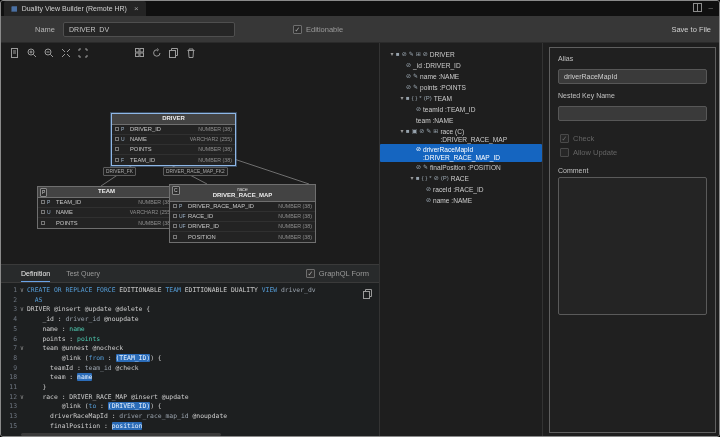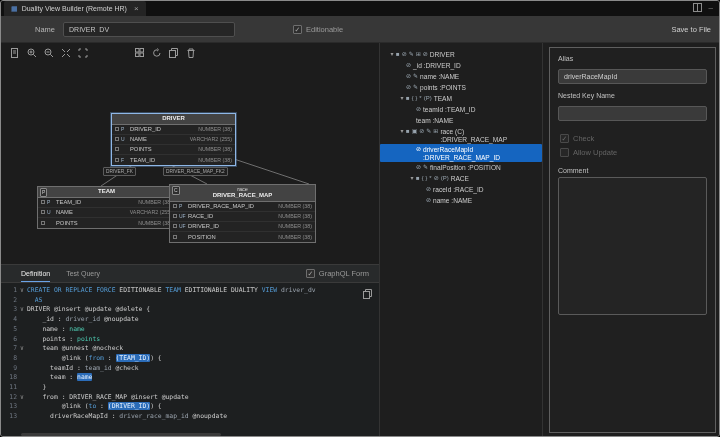--- a/index.html
+++ b/index.html
@@ -382,23 +382,24 @@
         <div class="cline"><span class="gut">2</span><span class="fold"></span><span class="ctext"><span class="kw">  AS</span></span></div>
         <div class="cline"><span class="gut">3</span><span class="fold">∨</span><span class="ctext"><span class="txt">DRIVER </span><span class="txt">@insert @update @delete {</span></span></div>
         <div class="cline"><span class="gut">4</span><span class="fold"></span><span class="ctext"><span class="txt">    _id : </span><span class="dim">driver_id </span><span class="txt">@noupdate</span></span></div>
         <div class="cline"><span class="gut">5</span><span class="fold"></span><span class="ctext"><span class="txt">    name : </span><span class="teal">name</span></span></div>
         <div class="cline"><span class="gut">6</span><span class="fold"></span><span class="ctext"><span class="txt">    points : </span><span class="teal">points</span></span></div>
         <div class="cline"><span class="gut">7</span><span class="fold">∨</span><span class="ctext"><span class="txt">    team </span><span class="txt">@unnest @nocheck</span></span></div>
         <div class="cline"><span class="gut">8</span><span class="fold"></span><span class="ctext"><span class="txt">         @link (</span><span class="kw">from</span><span class="txt"> : </span><span class="hl">(TEAM_ID)</span><span class="txt">) {</span></span></div>
         <div class="cline"><span class="gut">9</span><span class="fold"></span><span class="ctext"><span class="txt">      teamId : </span><span class="dim">team_id </span><span class="txt">@check</span></span></div>
         <div class="cline"><span class="gut">18</span><span class="fold"></span><span class="ctext"><span class="txt">      team : </span><span class="hl">name</span></span></div>
         <div class="cline"><span class="gut">11</span><span class="fold"></span><span class="ctext"><span class="txt">    }</span></span></div>
-        <div class="cline"><span class="gut">12</span><span class="fold">∨</span><span class="ctext"><span class="txt">    from : </span><span class="txt">DRIVER_RACE_MAP </span><span class="txt">@insert @update</span></span></div>
+        <div class="cline"><span class="gut">12</span><span class="fold">∨</span><span class="ctext"><span class="txt">    race : </span><span class="txt">DRIVER_RACE_MAP </span><span class="txt">@insert @update</span></span></div>
         <div class="cline"><span class="gut">13</span><span class="fold"></span><span class="ctext"><span class="txt">         @link (</span><span class="kw">to</span><span class="txt"> : </span><span class="hl">(DRIVER_ID)</span><span class="txt">) {</span></span></div>
         <div class="cline"><span class="gut">13</span><span class="fold"></span><span class="ctext"><span class="txt">      driverRaceMapId : </span><span class="dim">driver_race_map_id </span><span class="txt">@noupdate</span></span></div>
+        <div class="cline"><span class="gut">15</span><span class="fold"></span><span class="ctext"><span class="txt">      finalPosition : </span><span class="hl">position</span></span></div>
       </div>
     <span id="copy-btn">
       <svg class="iconsvg" width="9" height="10" viewBox="0 0 9 10">
           <rect x="0.5" y="2.5" width="6" height="7" fill="none" stroke="#9a9a9a"></rect>
           <path d="M2.5 2.5 v-2 h6 v7 h-2" fill="none" stroke="#9a9a9a"></path>
         </svg>
     </span>
     <div id="hscroll"></div>
   </div>
 

